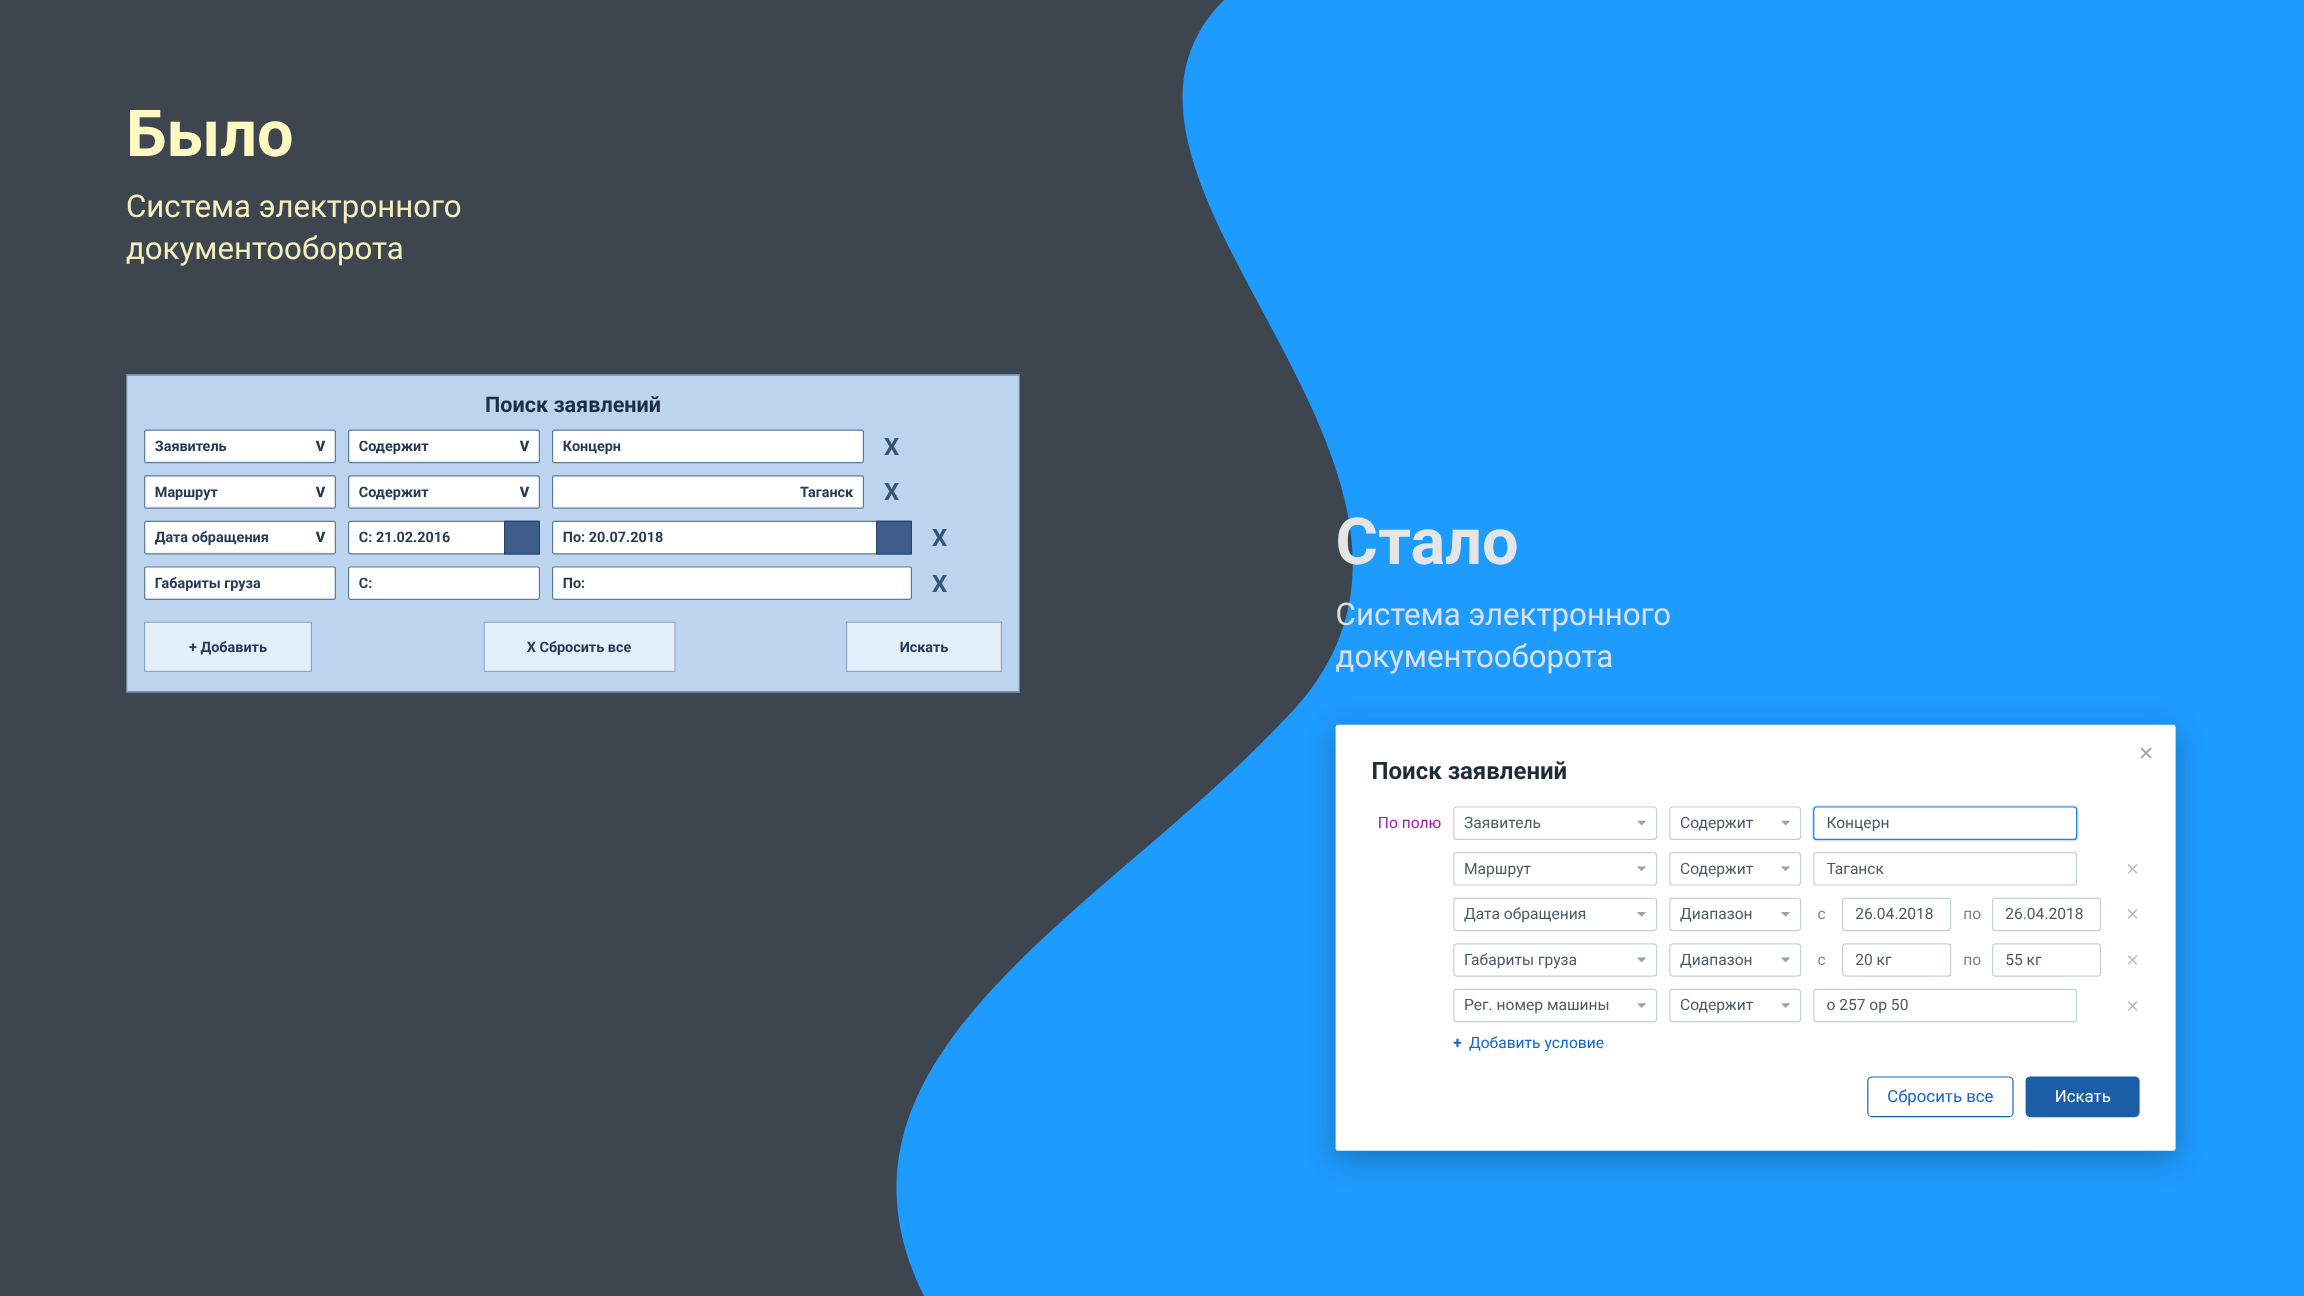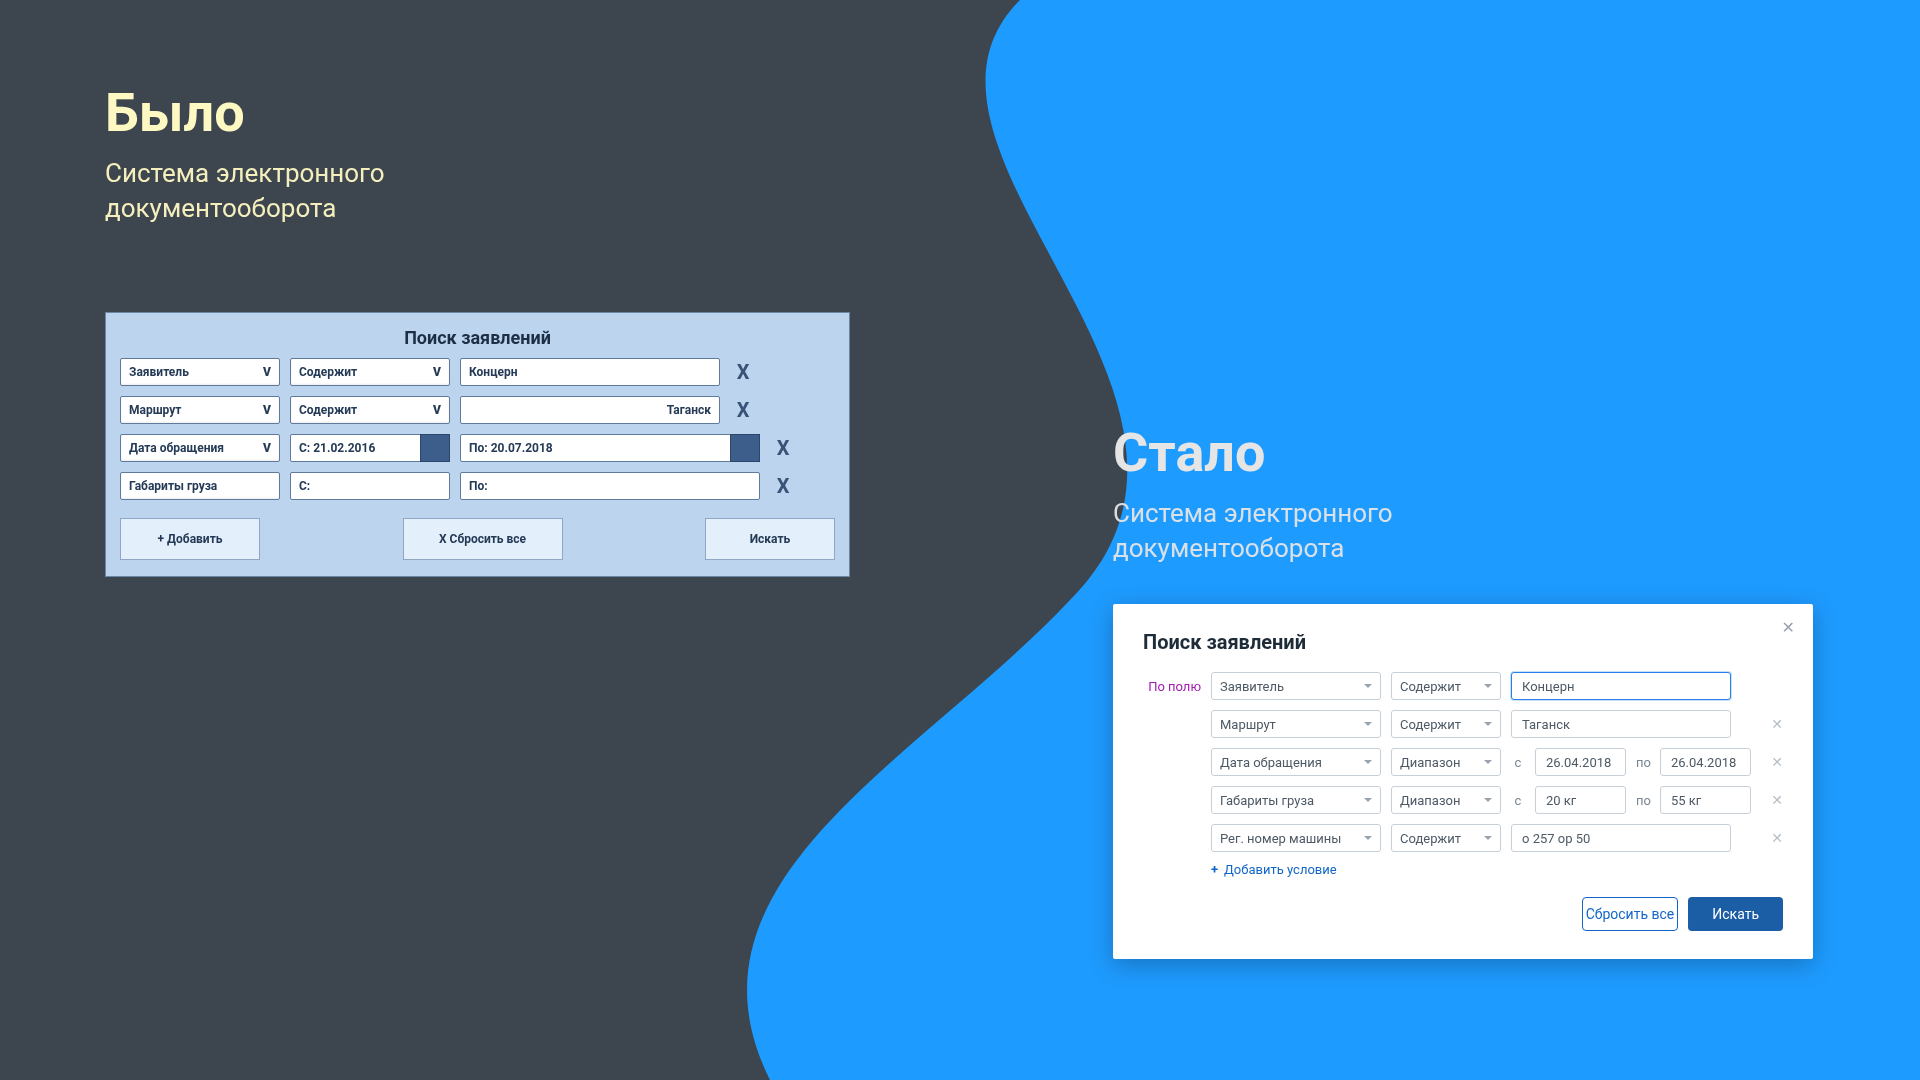--- a/index.html
+++ b/index.html
@@ -252,21 +252,21 @@
     }
     .new-addicon { font-weight: 700; }
     .new-actions {
       display: flex;
       justify-content: flex-end;
       gap: 10px;
       margin-top: 20px;
     }
     .btn-reset {
       height: 34px;
-      padding: 0 3px;
+      padding: 0 16px;
       border: 1px solid #1266c9;
       border-radius: 4px;
       background: #fff;
       color: #1266c9;
       font-size: 14px;
       display: flex; align-items: center;
       cursor: pointer;
     }
     .btn-search {
       height: 34px;

